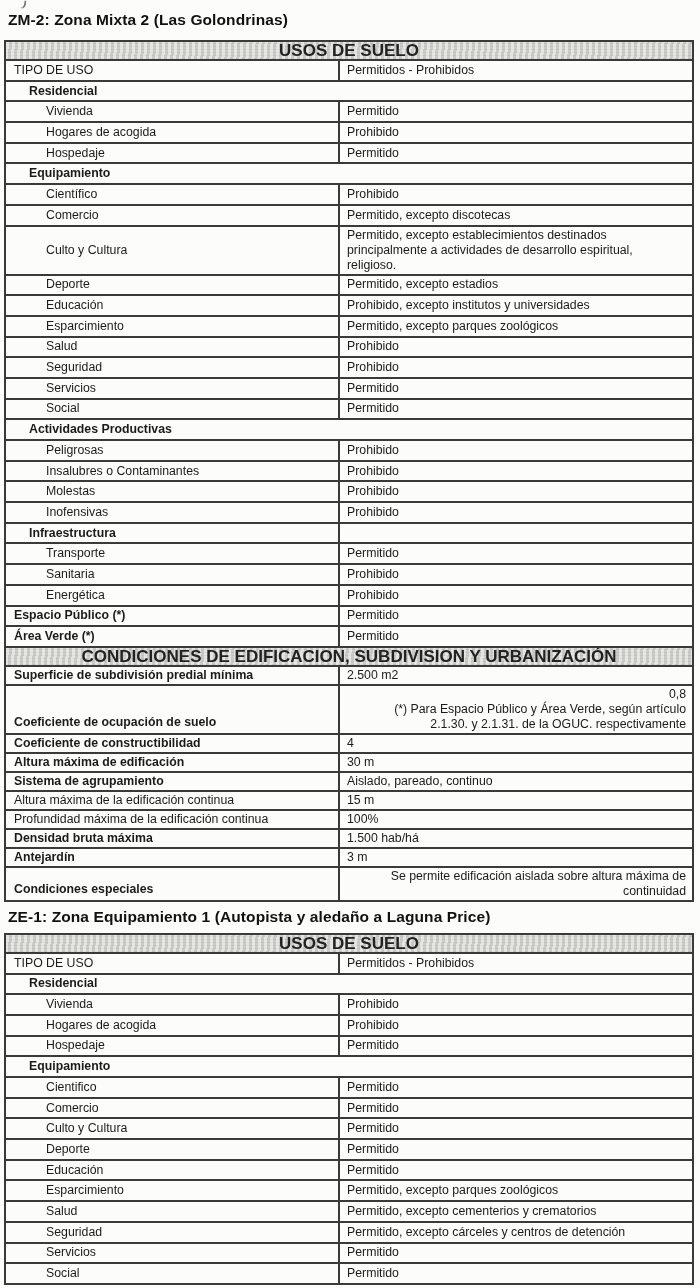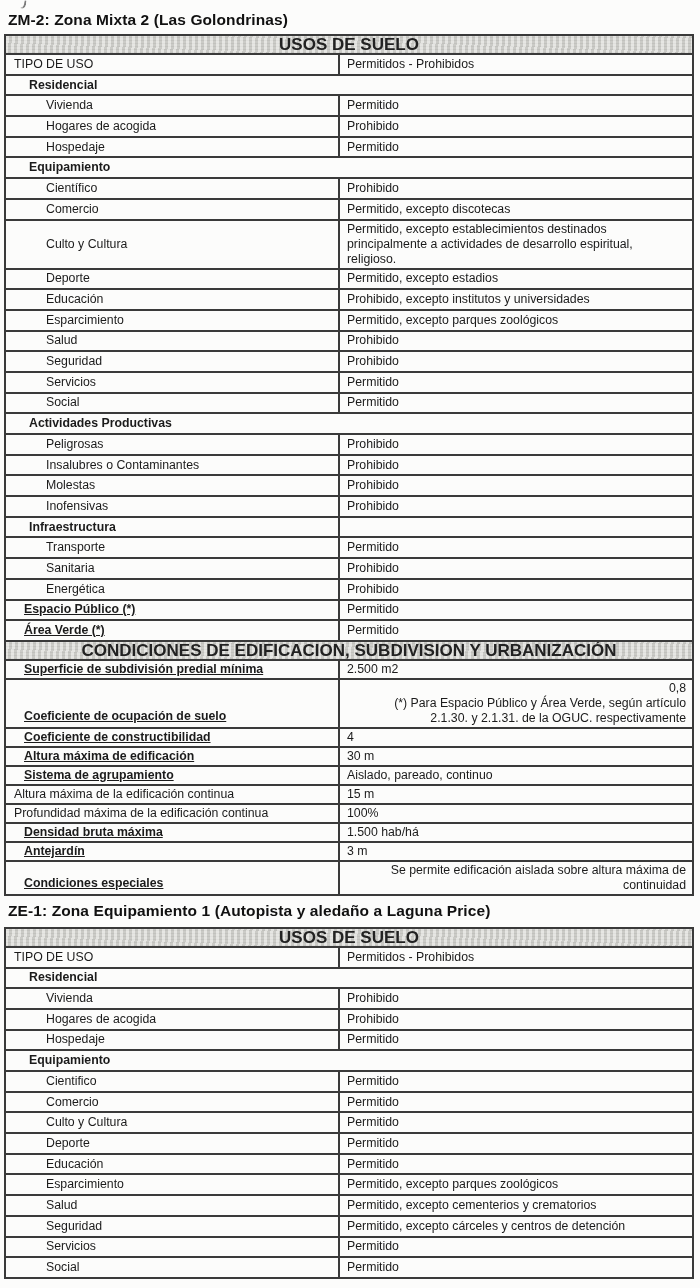--- a/index.html
+++ b/index.html
@@ -21,21 +21,21 @@
     transform: rotate(10deg);
     opacity: .85;
   }
   .page { padding: 0 6px 0 4px; }
   .zone-title {
     font-size: 15.5px;
     font-weight: bold;
     color: #111;
     letter-spacing: .1px;
   }
-  .title-1 { margin: 11px 0 5px 4px; }
+  .title-1 { margin: 11px 0 11px 4px; }
   .title-2 { margin: 6px 0 7px 4px; }
   table.tbl {
     width: 100%;
     border-collapse: collapse;
     table-layout: fixed;
     border: 2.5px solid #222;
   }
   table.tbl col.c1 { width: 334px; }
   .tbl td {
     border: 2px solid #3a3a3a;
@@ -53,21 +53,21 @@
     font-weight: bold;
     font-size: 17px;
     color: #222;
     background-color: #d6d6d2;
     background-image:
       repeating-linear-gradient(94deg, rgba(255,255,255,.38) 0 3px, rgba(0,0,0,.05) 3px 6px),
       repeating-linear-gradient(0deg, rgba(0,0,0,.05) 0 1px, transparent 1px 3px);
   }
   td.section { font-weight: bold; padding-left: 23px; }
   td.ilabel  { padding-left: 40px; }
-  td.blabel  { font-weight: bold; padding-left: 18px; text-decoration: underline; }
+  td.blabel  { font-weight: bold; padding-left: 8px; }
   td.plabel  { padding-left: 8px; }
   td.value   { padding-left: 7px; white-space: pre-line; }
   tr.va-bottom td.lab { vertical-align: bottom; padding-bottom: 3px; margin-top: 44px; }
   tr.va-bottom td.value { vertical-align: top; text-align: right; }
 </style>
 </head>
 <body>
 
 <span class="scan-artifact"></span>
 

